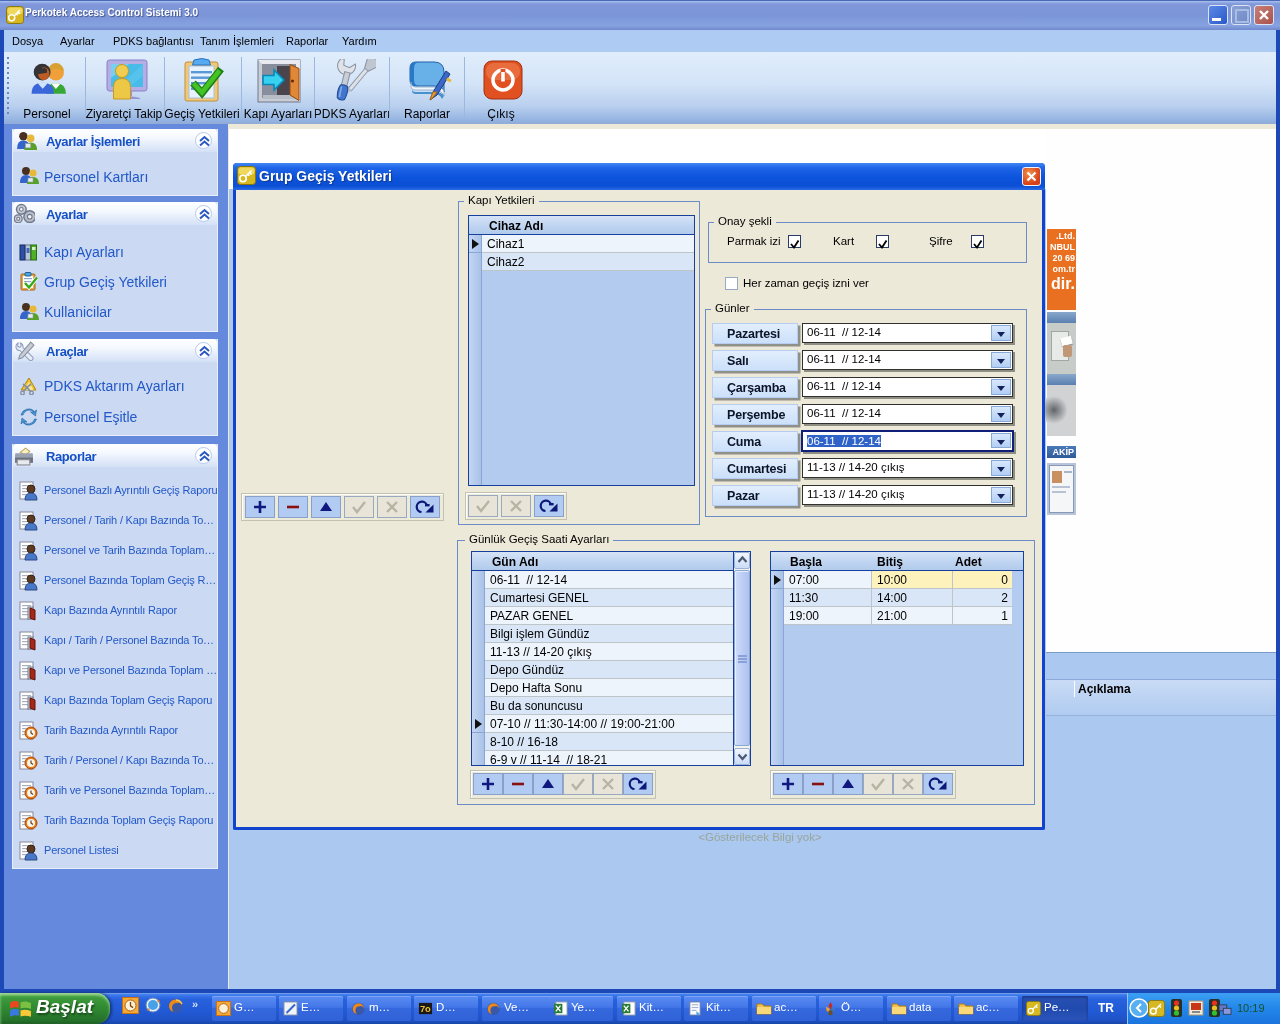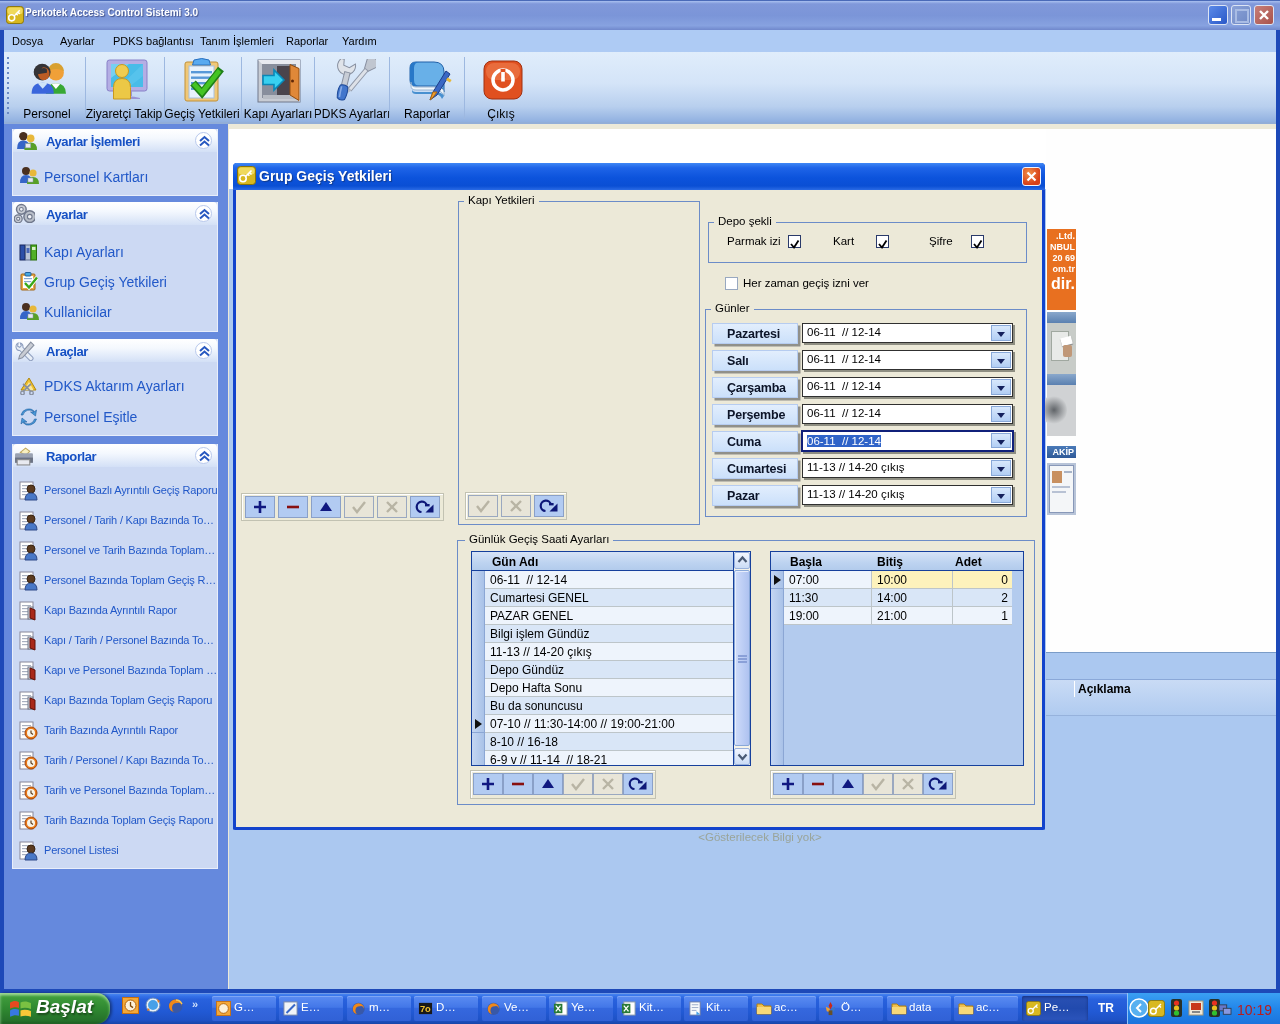--- a/index.html
+++ b/index.html
@@ -78,21 +78,21 @@
   .sbar { position:absolute; width:17px; background:#f4f3ea; border-left:1px solid #16409c; }
   .sbtn { position:absolute; left:0px; width:16px; height:17px; background:linear-gradient(180deg,#f2f6fe,#cbdcf6); border:1px solid #9ab2dc; border-radius:2px; }
   .sthumb { position:absolute; left:0px; width:16px; background:linear-gradient(90deg,#cfdcfa,#aec2f0); border:1px solid #89a8d8; border-radius:2px; box-shadow:inset 1px 1px 0 #e8eefc; }
   
   #taskbar { left:0; top:993px; width:1280px; height:31px;
     background:linear-gradient(180deg,#4584f0 0%,#3470e8 8%,#2861dd 18%,#2159d4 60%,#1e51c4 88%,#1745a8 100%); border-top:1px solid #6f9ae8; }
   .taskbtn { top:996px; height:25px; border-radius:2px; background:linear-gradient(180deg,#5b8cf2 0%,#4377e8 45%,#3568de 50%,#3161d6 100%);
     box-shadow:inset 0 1px 0 #7ea6f5; color:#fff; font-size:11.5px; }
   .taskbtn .tl { position:absolute; left:22px; top:5px; white-space:nowrap; }
   #tray { left:1127px; top:993px; width:153px; height:31px; background:linear-gradient(180deg,#3ba0f3 0%,#2286ea 50%,#1b74dd 100%); border-left:1px solid #8fc4f8; }
-  #clock { left:1237px; top:1002px; color:#b91c1c; font-size:14px; }
+  #clock { left:1237px; top:1002px; color:#14532d; font-size:11px; }
   #start { left:0; top:993px; width:110px; height:31px; border-radius:0 14px 14px 0;
     background:linear-gradient(180deg,#6cba5c 0%,#3f9c3c 12%,#2e8630 55%,#25702a 90%,#1d5c22 100%);
     box-shadow:inset 0 2px 3px #a0d898, 2px 0 3px rgba(0,0,0,0.4); }
   .ql { top:997px; }
   .tbi { position:absolute; left:4px; top:5px; }
   .taskbtn.pressed { background:linear-gradient(180deg,#2a51b4 0%,#214aae 50%,#2c55bc 100%); box-shadow:inset 0 1px 3px #16307c; }
 </style>
 </head>
 <body>
 
@@ -498,36 +498,45 @@
           <path d="M9 5 l10 10 M19 5 L9 15" stroke="#b8b4a4" stroke-width="2.4"></path>
         </svg></div>
   <div class="nbtn on" style="left:177px;top:333px;"><svg width="28" height="20" viewBox="0 0 28 20">
           <path d="M10.5 15 A5.2 5.2 0 1 1 16 8.7" stroke="#0e1878" stroke-width="2.2" fill="none"></path>
           <path d="M14.5 15.4 L22.5 15.4 L22.5 7.4 z" fill="#0e1878"></path>
           <rect x="14" y="7" width="4.6" height="2.4" fill="#0e1878"></rect>
         </svg></div>
 
   <div class="gbox" style="left:225px;top:38px;width:242px;height:324px;"></div>
   <span class="glab" style="left:231px;top:31px;">Kapı Yetkileri</span>
+  <div class="dgrid" style="left:235px;top:52px;width:227px;height:271px;">
+    <div class="ghead">
+          <span class="gt" style="left:20px;">Cihaz Adı</span>
+        </div>
+    <div class="gsel" style="top:19px;"></div>
+    <div class="grow r0" style="top:19px;left:13px;width:212px;">Cihaz1</div>
+    <div class="grow r1" style="top:37px;left:13px;width:212px;">Cihaz2</div>
+    <div class="rowsel arr" style="left:0;top:19px;"></div>
+  </div>
 
   <div class="navbox" style="left:232px;top:329px;width:102px;height:28px;"></div>
   <div class="nbtn" style="left:235px;top:332px;"><svg width="28" height="20" viewBox="0 0 28 20">
           <path d="M8 10 l4 5 l8-10" stroke="#b8b4a4" stroke-width="2.4" fill="none"></path>
         </svg></div>
   <div class="nbtn" style="left:268px;top:332px;"><svg width="28" height="20" viewBox="0 0 28 20">
           <path d="M9 5 l10 10 M19 5 L9 15" stroke="#b8b4a4" stroke-width="2.4"></path>
         </svg></div>
   <div class="nbtn on" style="left:301px;top:332px;"><svg width="28" height="20" viewBox="0 0 28 20">
           <path d="M10.5 15 A5.2 5.2 0 1 1 16 8.7" stroke="#0e1878" stroke-width="2.2" fill="none"></path>
           <path d="M14.5 15.4 L22.5 15.4 L22.5 7.4 z" fill="#0e1878"></path>
           <rect x="14" y="7" width="4.6" height="2.4" fill="#0e1878"></rect>
         </svg></div>
 
   <div class="gbox" style="left:475px;top:59px;width:319px;height:41px;"></div>
-  <span class="glab" style="left:481px;top:52px;">Depo şekli</span>
+  <span class="glab" style="left:481px;top:52px;">Onay şekli</span>
   <span class="clabel" style="left:494px;top:72px;">Parmak izi</span>
   <span class="cb" style="left:555px;top:72px;"><svg width="11" height="11" viewBox="0 0 11 11">
           <path d="M2 5 l3 3.5 l4.5-7" stroke="#000" stroke-width="1.8" fill="none"></path>
         </svg></span>
   <span class="clabel" style="left:600px;top:72px;">Kart</span>
   <span class="cb" style="left:643px;top:72px;"><svg width="11" height="11" viewBox="0 0 11 11">
           <path d="M2 5 l3 3.5 l4.5-7" stroke="#000" stroke-width="1.8" fill="none"></path>
         </svg></span>
   <span class="clabel" style="left:696px;top:72px;">Şifre</span>
   <span class="cb" style="left:738px;top:72px;"><svg width="11" height="11" viewBox="0 0 11 11">
@@ -703,21 +712,21 @@
     </svg>
     <span class="tl">m…</span>
   </div>
 <div class="abs taskbtn" style="left:414px;width:64px;">
     <svg class="tbi" width="15" height="15" viewBox="0 0 16 16">
       <rect x="1" y="2" width="14" height="12" fill="#181818"></rect>
       <text x="2" y="12" font-size="10" fill="#f0c030" font-weight="bold">7o</text>
     </svg>
     <span class="tl">D…</span>
   </div>
-<div class="abs taskbtn" style="left:482px;width:64px;">
+<div class="abs taskbtn" style="left:482px;width:80px;">
     <svg class="tbi" width="15" height="15" viewBox="0 0 17 17">
       <circle cx="8.5" cy="9" r="7" fill="#3858a8"></circle>
       <path d="M2 9 a6.5 6.5 0 1 1 13 0 q-1-4-5-3 q-5 0-5 5 q0 3 2 4 a6.5 6.5 0 0 1 -5-6" fill="#f08818"></path>
     </svg>
     <span class="tl">Ve…</span>
   </div>
 <div class="abs taskbtn" style="left:549px;width:64px;">
     <svg class="tbi" width="15" height="15" viewBox="0 0 16 16">
       <rect x="3" y="1" width="12" height="14" fill="#fff" stroke="#8898a8"></rect>
       <rect x="1" y="3" width="9" height="10" fill="#2a7a38"></rect>

